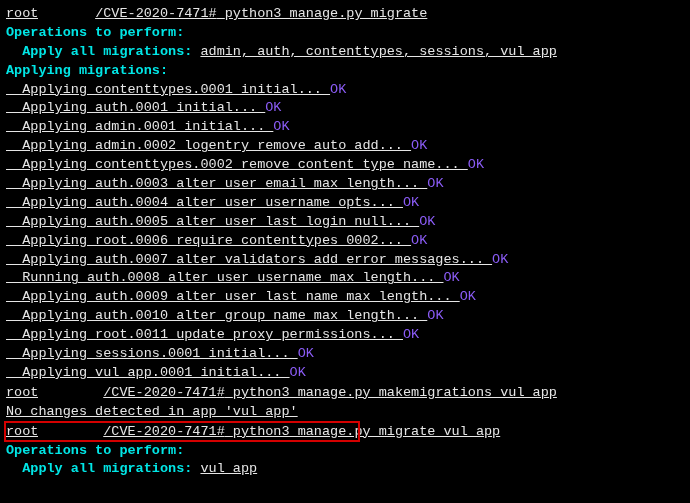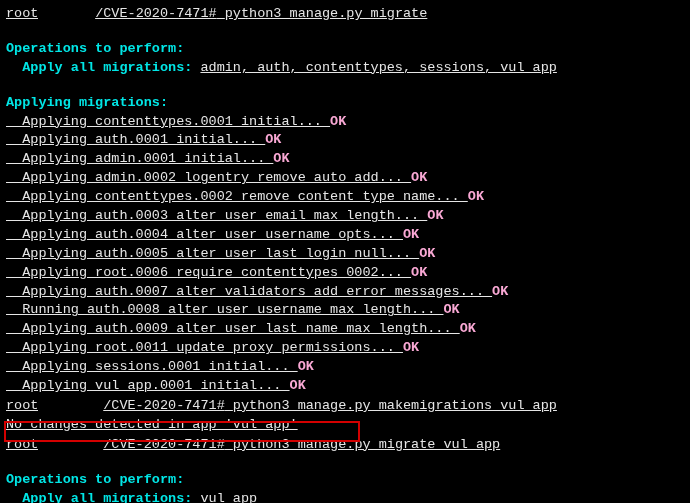--- a/index.html
+++ b/index.html
@@ -16,22 +16,22 @@
     line-height: 1.4;
     padding: 4px 6px;
     overflow: hidden;
     position: relative;
     color: #ccc;
   }
   .line {
     white-space: pre;
   }
   .white { color: #e6e6e6; text-decoration: underline; }
-  .cyan-b { color: #00e6e6; font-weight: bold; margin-top: 16px; }
-  .green-b { color: #f9a8d4; font-weight: bold; }
+  .cyan-b { color: #00e6e6; font-weight: bold; }
+  .green-b { color: #8b5cf6; font-weight: normal; }
   .redacted {
     display: inline-block;
     background: #000;
     color: #000;
     vertical-align: middle;
   }
   .highlight-box {
     position: absolute;
     border: 2px solid #d40000;
     left: 4px;
@@ -56,20 +56,21 @@
     <div class="line"><span class="white">  Applying admin.0001_initial... </span><span class="green-b">OK</span></div>
     <div class="line"><span class="white">  Applying admin.0002_logentry_remove_auto_add... </span><span class="green-b">OK</span></div>
     <div class="line"><span class="white">  Applying contenttypes.0002_remove_content_type_name... </span><span class="green-b">OK</span></div>
     <div class="line"><span class="white">  Applying auth.0003_alter_user_email_max_length... </span><span class="green-b">OK</span></div>
     <div class="line"><span class="white">  Applying auth.0004_alter_user_username_opts... </span><span class="green-b">OK</span></div>
     <div class="line"><span class="white">  Applying auth.0005_alter_user_last_login_null... </span><span class="green-b">OK</span></div>
     <div class="line"><span class="white">  Applying root.0006_require_contenttypes_0002... </span><span class="green-b">OK</span></div>
     <div class="line"><span class="white">  Applying auth.0007_alter_validators_add_error_messages... </span><span class="green-b">OK</span></div>
     <div class="line"><span class="white">  Running auth.0008_alter_user_username_max_length... </span><span class="green-b">OK</span></div>
     <div class="line"><span class="white">  Applying auth.0009_alter_user_last_name_max_length... </span><span class="green-b">OK</span></div>
+    <div class="line"><span class="white">  Applying auth.0010_alter_group_name_max_length... </span><span class="green-b">OK</span></div>
     <div class="line"><span class="white">  Applying root.0011_update_proxy_permissions... </span><span class="green-b">OK</span></div>
     <div class="line"><span class="white">  Applying sessions.0001_initial... </span><span class="green-b">OK</span></div>
     <div class="line"><span class="white">  Applying vul_app.0001_initial... </span><span class="green-b">OK</span></div>
   </div>
 
 <div class="line"><span class="white">root</span><span class="redacted">████████</span><span class="white">/CVE-2020-7471#</span><span class="white"> </span><span class="white">python3 manage.py makemigrations vul_app</span></div>
 
 <div class="line white">No changes detected in app 'vul_app'</div>
 
 <div class="line"><span class="white">root</span><span class="redacted">████████</span><span class="white">/CVE-2020-7471#</span><span class="white"> </span><span class="white">python3 manage.py migrate vul_app</span></div>

